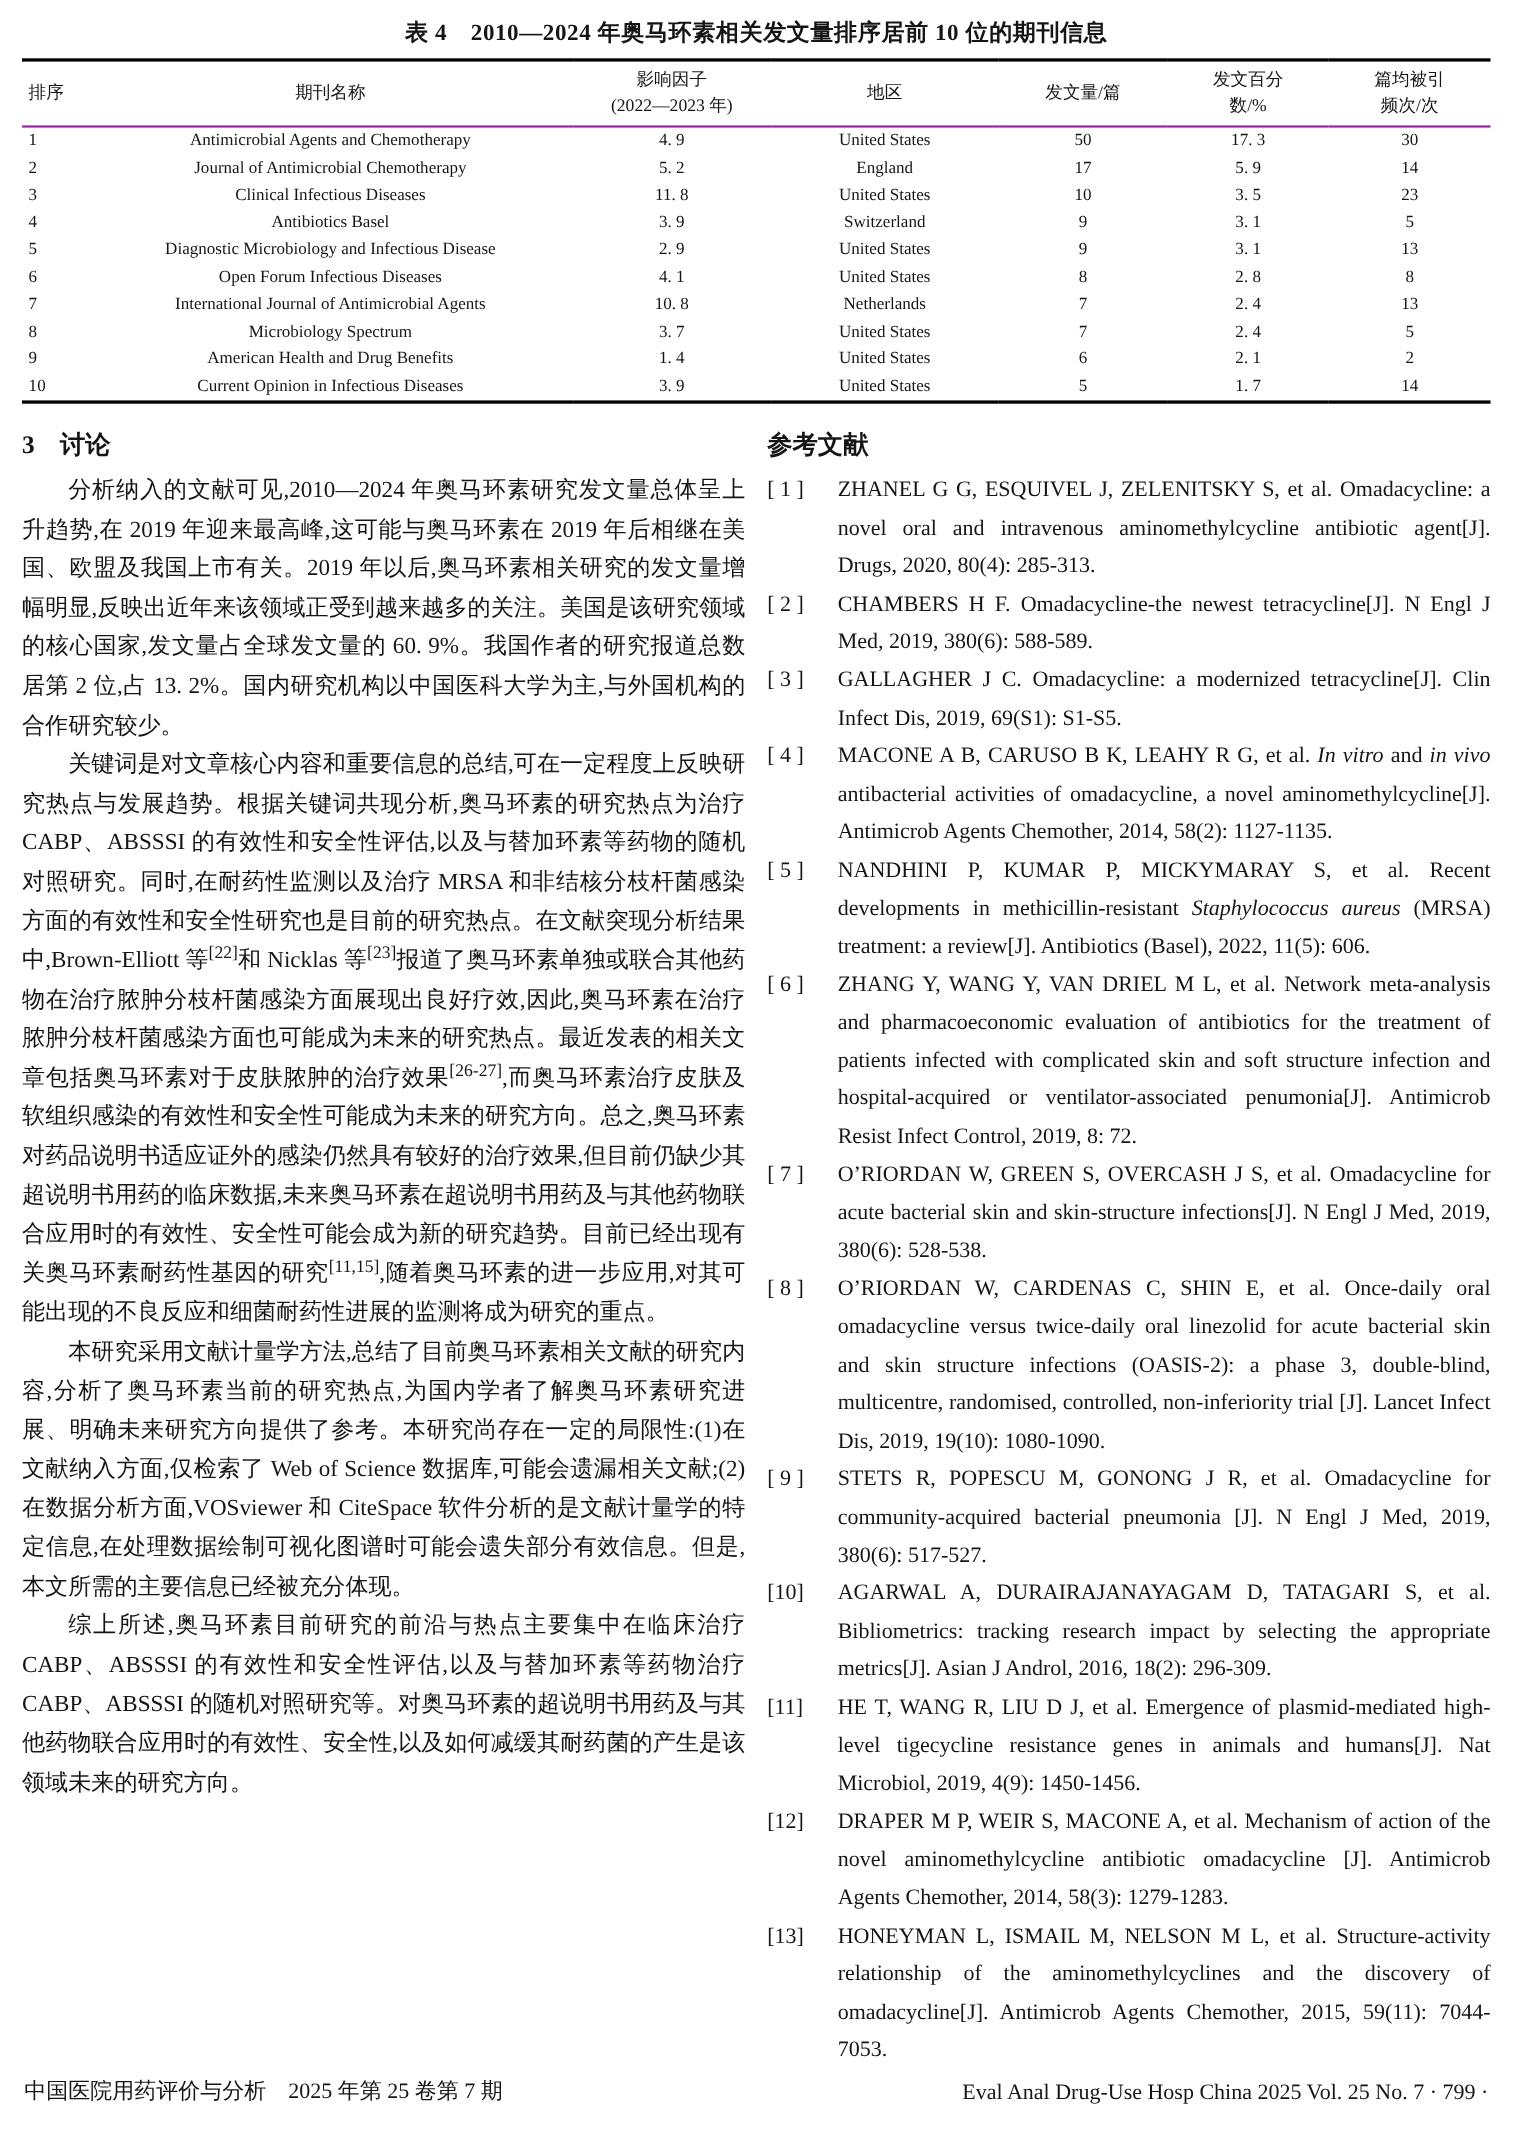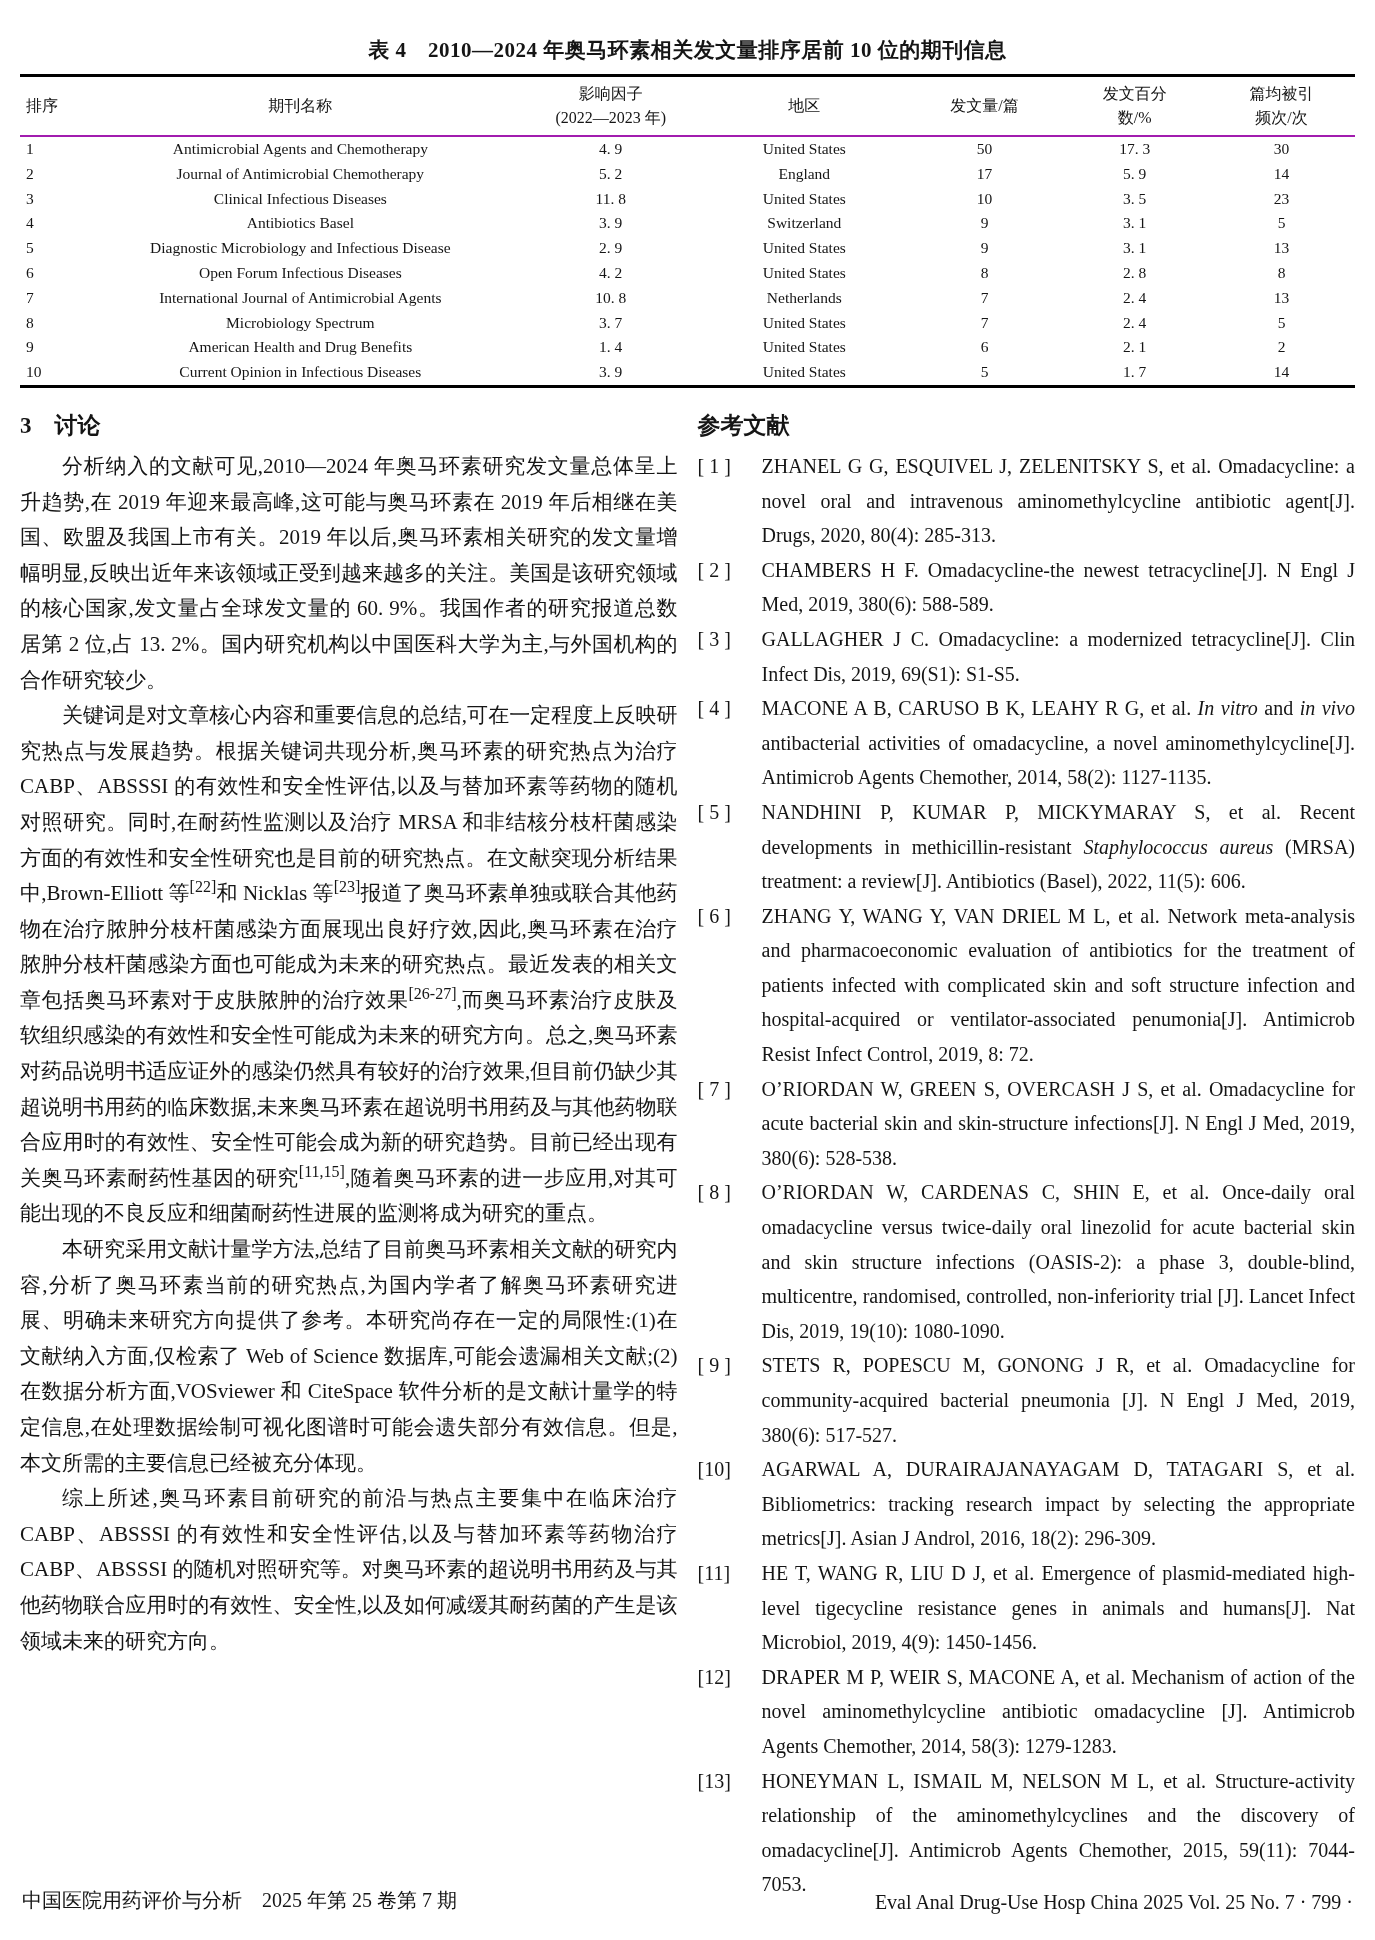--- a/index.html
+++ b/index.html
@@ -1,21 +1,21 @@
 <!DOCTYPE html>
 <html><head>
 <meta charset="utf-8">
 <style>
   * { margin:0; padding:0; box-sizing:border-box; }
   html,body { width:1375px; height:1940px; background:#ffffff; overflow:hidden; }
   body { font-family:"Liberation Serif","DejaVu Serif",serif; color:#151515; position:relative; }
   .page { padding:12px 20px 0; }
 
   
-  .table-title { text-align:center; font-weight:bold; font-size:21px; margin:24px 0 10px; letter-spacing:0.5px; }
+  .table-title { text-align:center; font-weight:bold; font-size:21px; margin:3px 0 10px; letter-spacing:0.5px; }
   table.journal { width:100%; border-collapse:collapse; border-top:3px solid #000; border-bottom:3px solid #000; }
   table.journal thead tr { border-bottom:2px solid #a21caf; }
   table.journal th { font-weight:normal; font-size:16px; white-space:pre-line; padding:5px 2px; vertical-align:middle; text-align:center; line-height:24px; }
   table.journal td { font-size:15.5px; height:24.8px; text-align:center; padding:0 2px; line-height:24.8px; }
   table.journal th:first-child, table.journal td:first-child { text-align:left; padding-left:6px; }
 
   
   .columns { display:flex; gap:20px; margin-top:16px; }
   .col { width:50%; }
   .sec-heading { font-weight:bold; font-size:23px; margin:6px 0 8px; }
@@ -105,21 +105,21 @@
             <td>Diagnostic Microbiology and Infectious Disease</td>
             <td>2. 9</td>
             <td>United States</td>
             <td>9</td>
             <td>3. 1</td>
             <td>13</td>
           </tr>
           <tr>
             <td>6</td>
             <td>Open Forum Infectious Diseases</td>
-            <td>4. 2</td>
+            <td>4. 1</td>
             <td>United States</td>
             <td>8</td>
             <td>2. 8</td>
             <td>8</td>
           </tr>
           <tr>
             <td>7</td>
             <td>International Journal of Antimicrobial Agents</td>
             <td>10. 8</td>
             <td>Netherlands</td>

